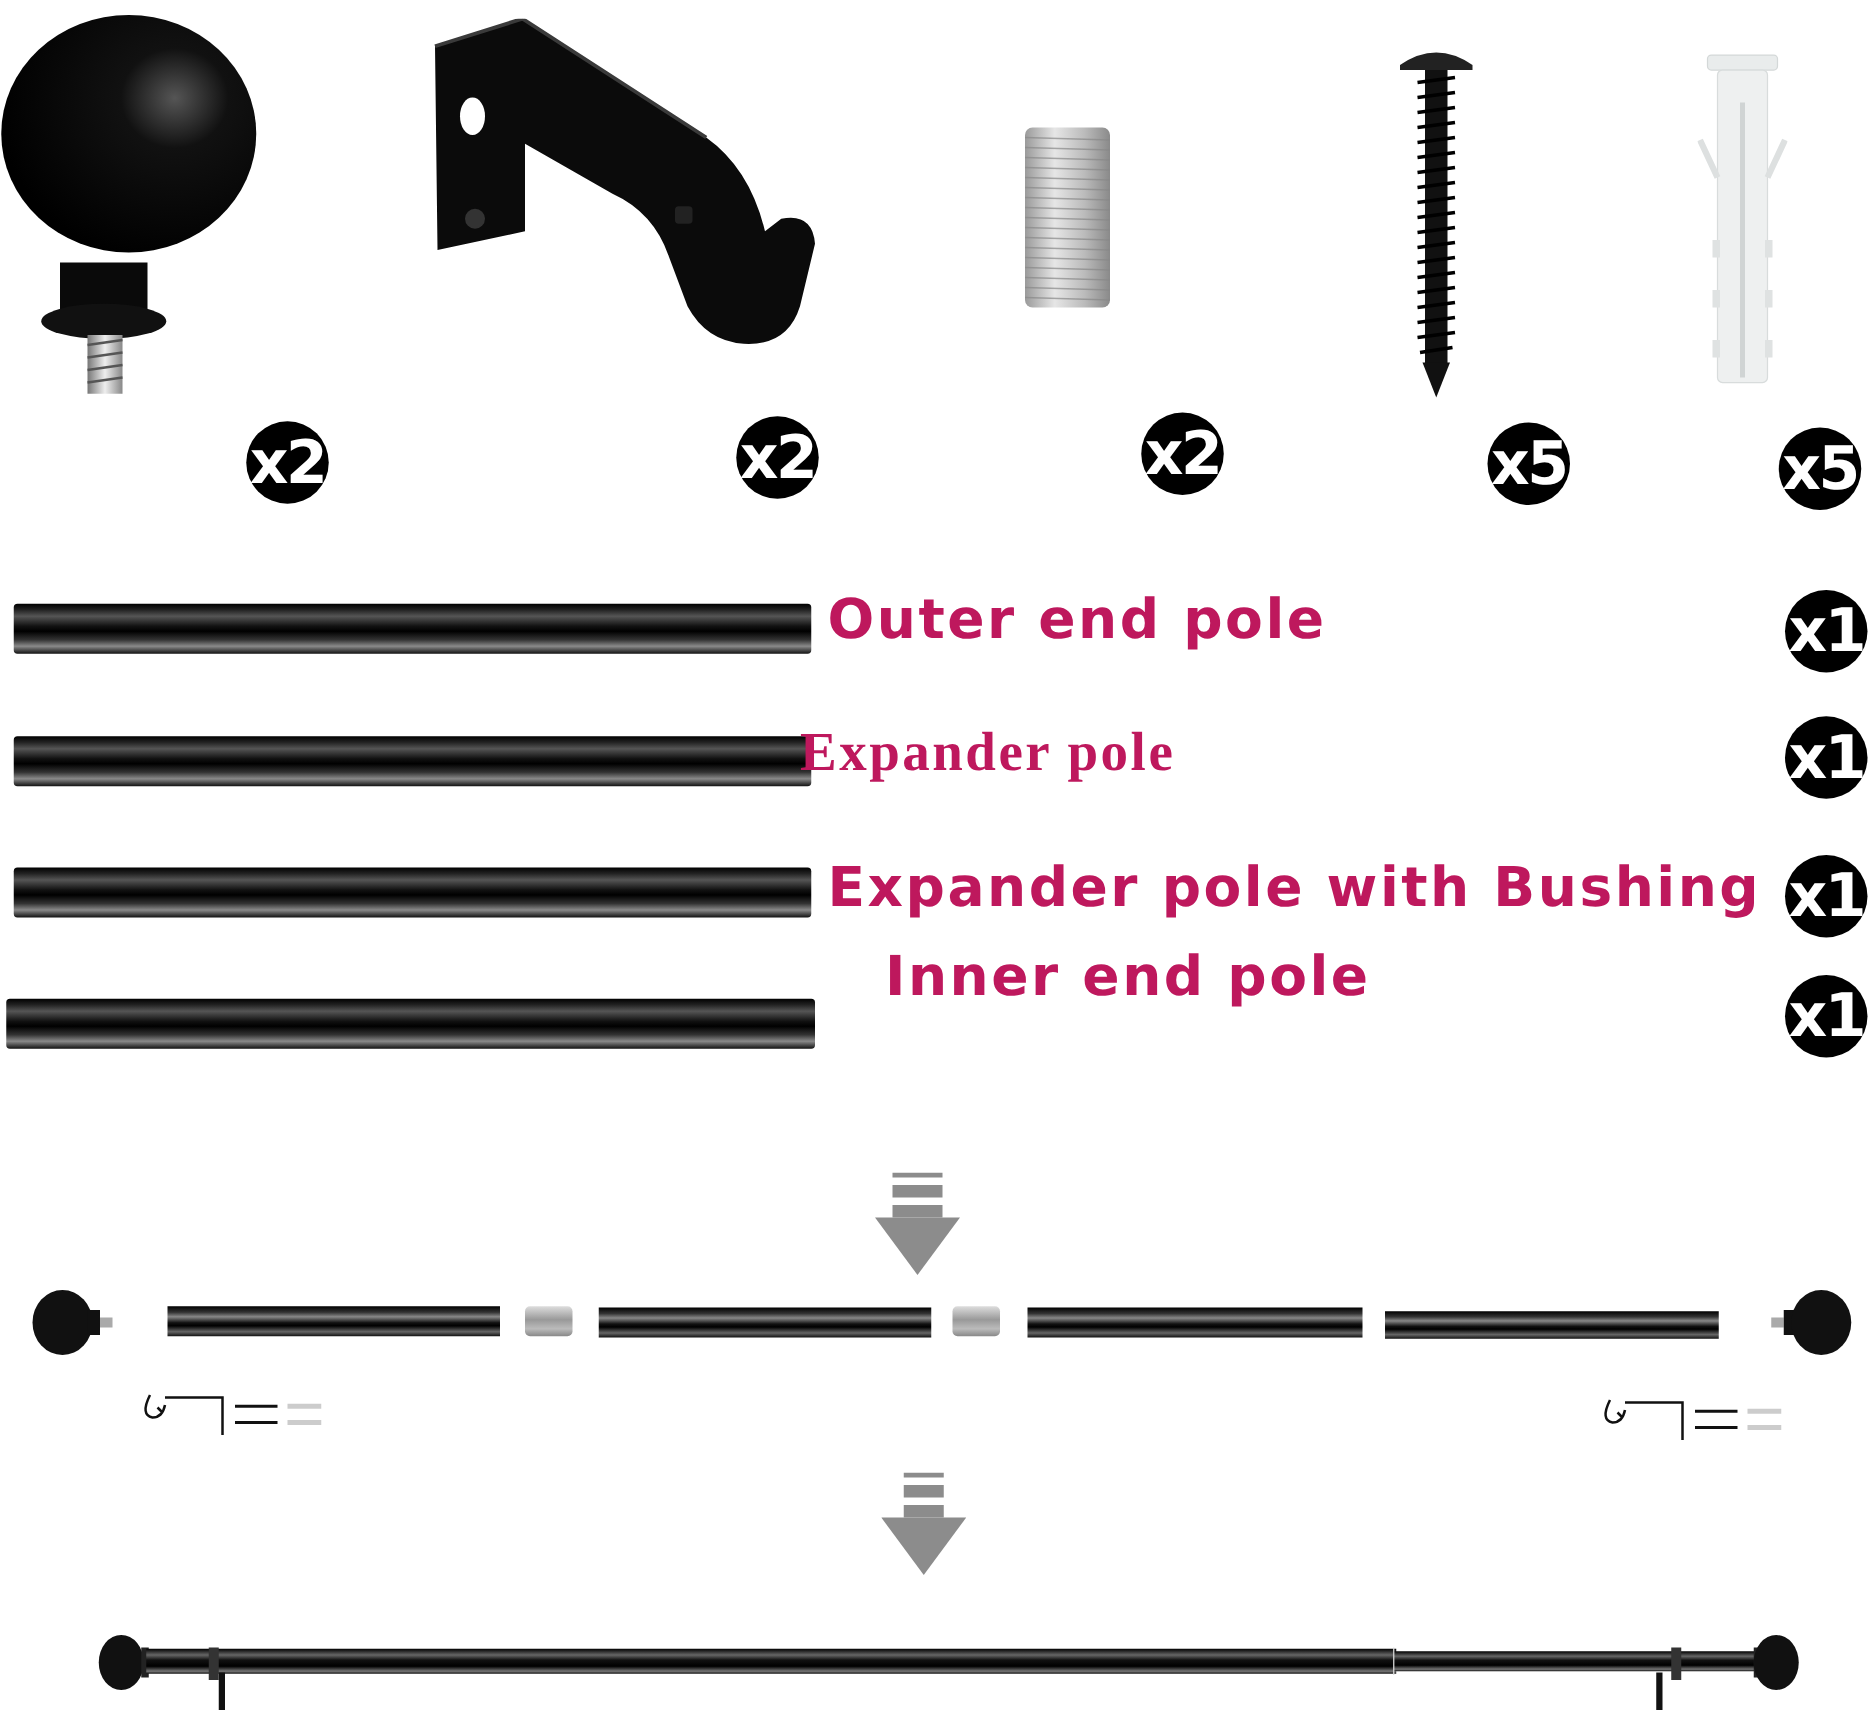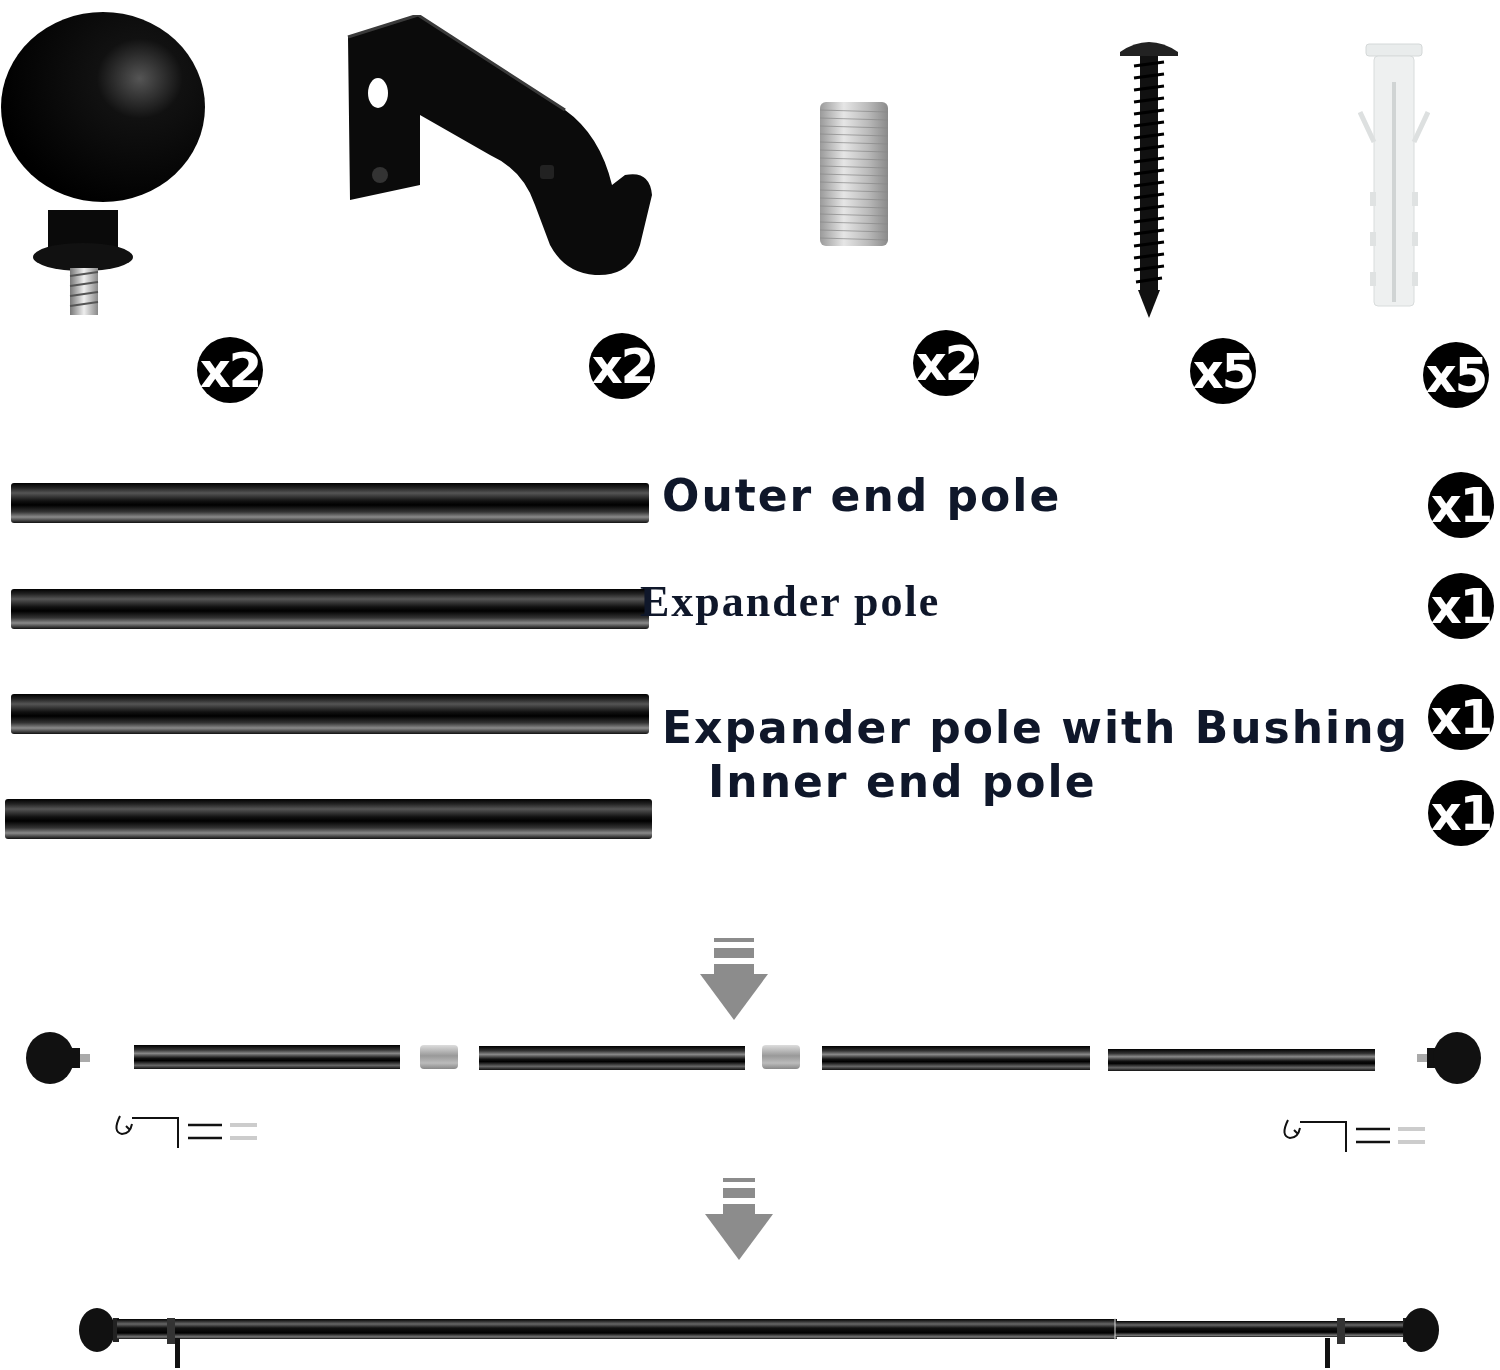--- a/index.html
+++ b/index.html
@@ -1,20 +1,20 @@
 <!DOCTYPE html>
 <html><head>
 <meta charset="utf-8">
 <style>
   html,body{margin:0;padding:0;background:#fff;}
   body{width:1500px;height:1370px;position:relative;overflow:hidden;font-family:"DejaVu Sans","Liberation Sans",sans-serif;}
   .abs{position:absolute;}
   .badge{position:absolute;width:66px;height:66px;border-radius:50%;background:#000;color:#fff;display:flex;align-items:center;justify-content:center;font-weight:bold;font-size:48px;letter-spacing:-2px;font-family:"DejaVu Sans","Liberation Sans",sans-serif;}
   .pole{position:absolute;height:40px;background:linear-gradient(to bottom,#000 0%,#222 12%,#555 25%,#111 45%,#000 55%,#333 72%,#8a8a8a 85%,#111 100%);border-radius:3px;}
-  .pole-label{position:absolute;font-weight:bold;font-size:44px;color:#0f172a;letter-spacing:2px;font-family:"DejaVu Sans","Liberation Sans",sans-serif;white-space:nowrap;}
+  .pole-label{position:absolute;font-weight:bold;font-size:44px;color:#be185d;letter-spacing:2px;font-family:"DejaVu Sans","Liberation Sans",sans-serif;white-space:nowrap;}
   .mini-pole{position:absolute;height:24px;background:linear-gradient(to bottom,#000 0%,#333 20%,#888 35%,#111 55%,#000 65%,#666 85%,#111 100%);}
   .coupler{position:absolute;width:38px;height:24px;border-radius:4px;background:linear-gradient(to bottom,#ddd,#999 45%,#bbb 75%,#888);}
   .arrow{position:absolute;}
 </style>
 </head>
 <body>
 
 <div class="abs" style="left:0;top:10px;width:210px;height:305px;">
   <svg width="210" height="305" viewBox="0 0 210 305">
     <defs>
@@ -139,21 +139,21 @@
 
 <div class="pole" style="left:11px;top:483px;width:638px;"></div>
 <div class="pole-label" style="left:662px;top:470px;">Outer end pole</div>
 <div class="badge" style="left:1428px;top:472px;">x1</div>
 
 <div class="pole" style="left:11px;top:589px;width:638px;"></div>
 <div class="pole-label" style="left:640px;top:576px;font-family:Liberation Serif, serif;">Expander pole</div>
 <div class="badge" style="left:1428px;top:573px;">x1</div>
 
 <div class="pole" style="left:11px;top:694px;width:638px;"></div>
-<div class="pole-label" style="left:662px;top:702px;">Expander pole with Bushing</div>
+<div class="pole-label" style="left:662px;top:685px;">Expander pole with Bushing</div>
 <div class="badge" style="left:1428px;top:684px;">x1</div>
 
 <div class="pole" style="left:5px;top:799px;width:647px;"></div>
 <div class="pole-label" style="left:662px;top:756px;margin-left:46px;">Inner end pole</div>
 <div class="badge" style="left:1428px;top:780px;">x1</div>
 
 <div class="arrow" style="left:700px;top:938px;width:68px;height:84px;">
   <svg width="68" height="84" viewBox="0 0 68 84">
     <rect x="14" y="0" width="40" height="4" fill="#8c8c8c"></rect>
     <rect x="14" y="10" width="40" height="10" fill="#8c8c8c"></rect>

